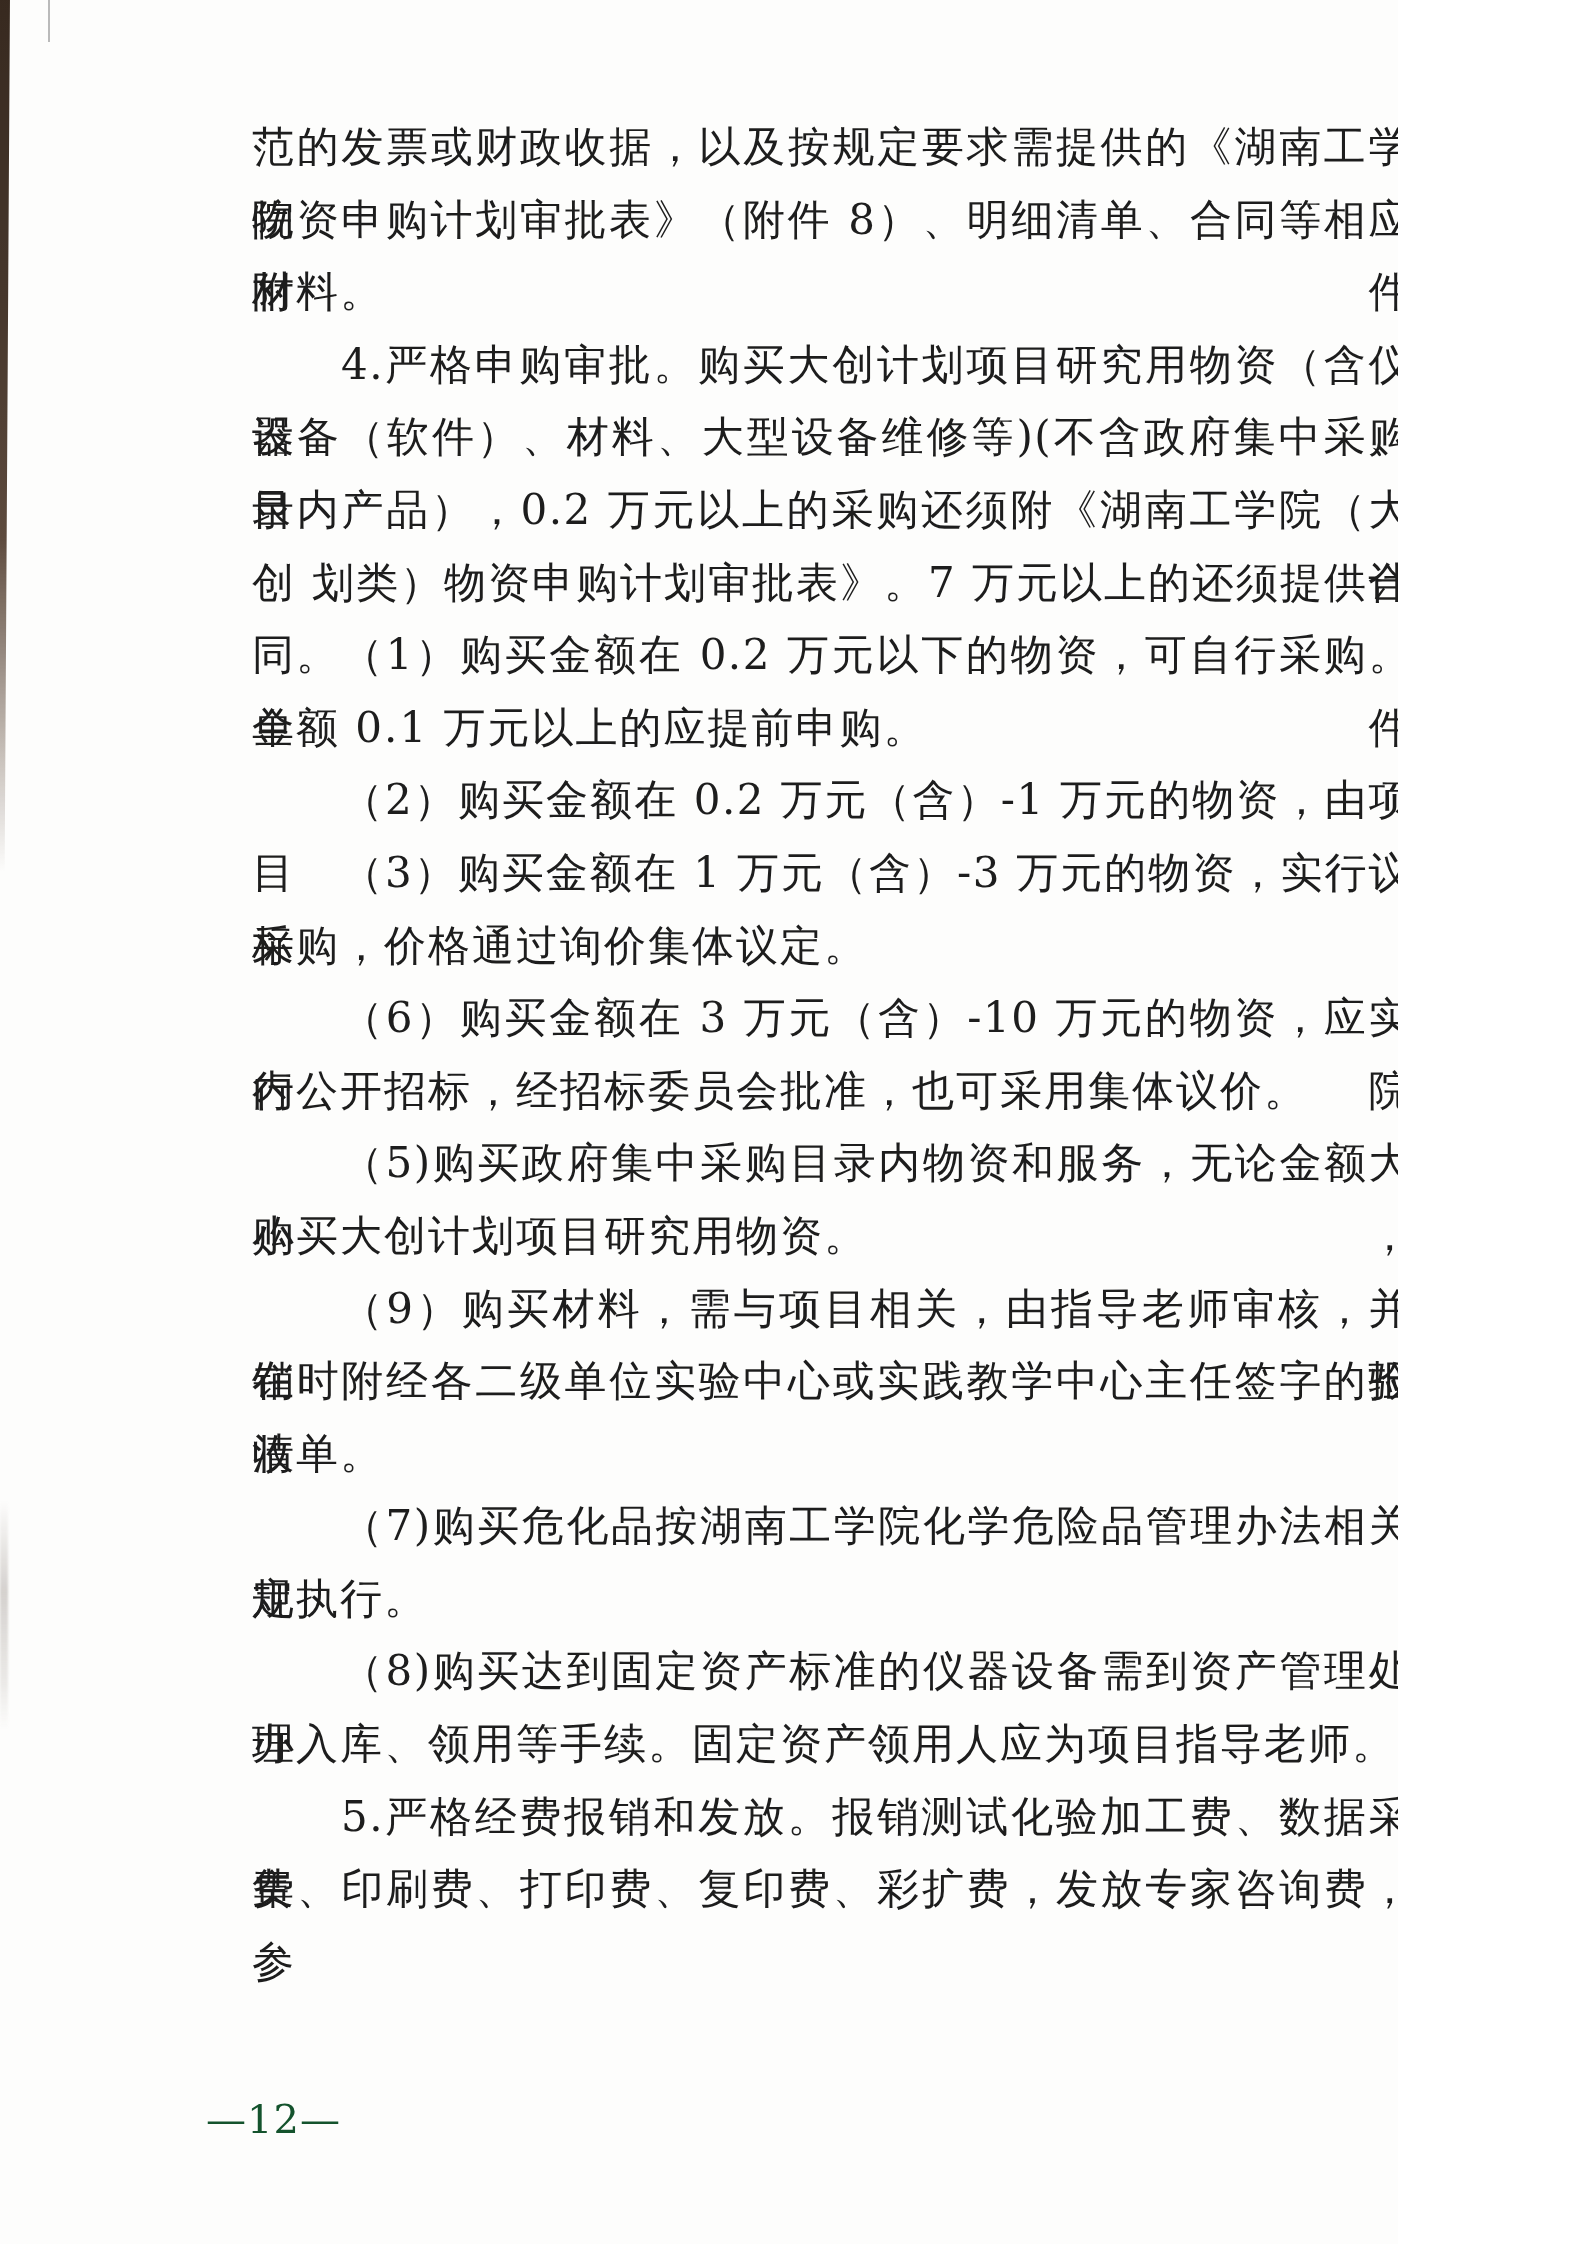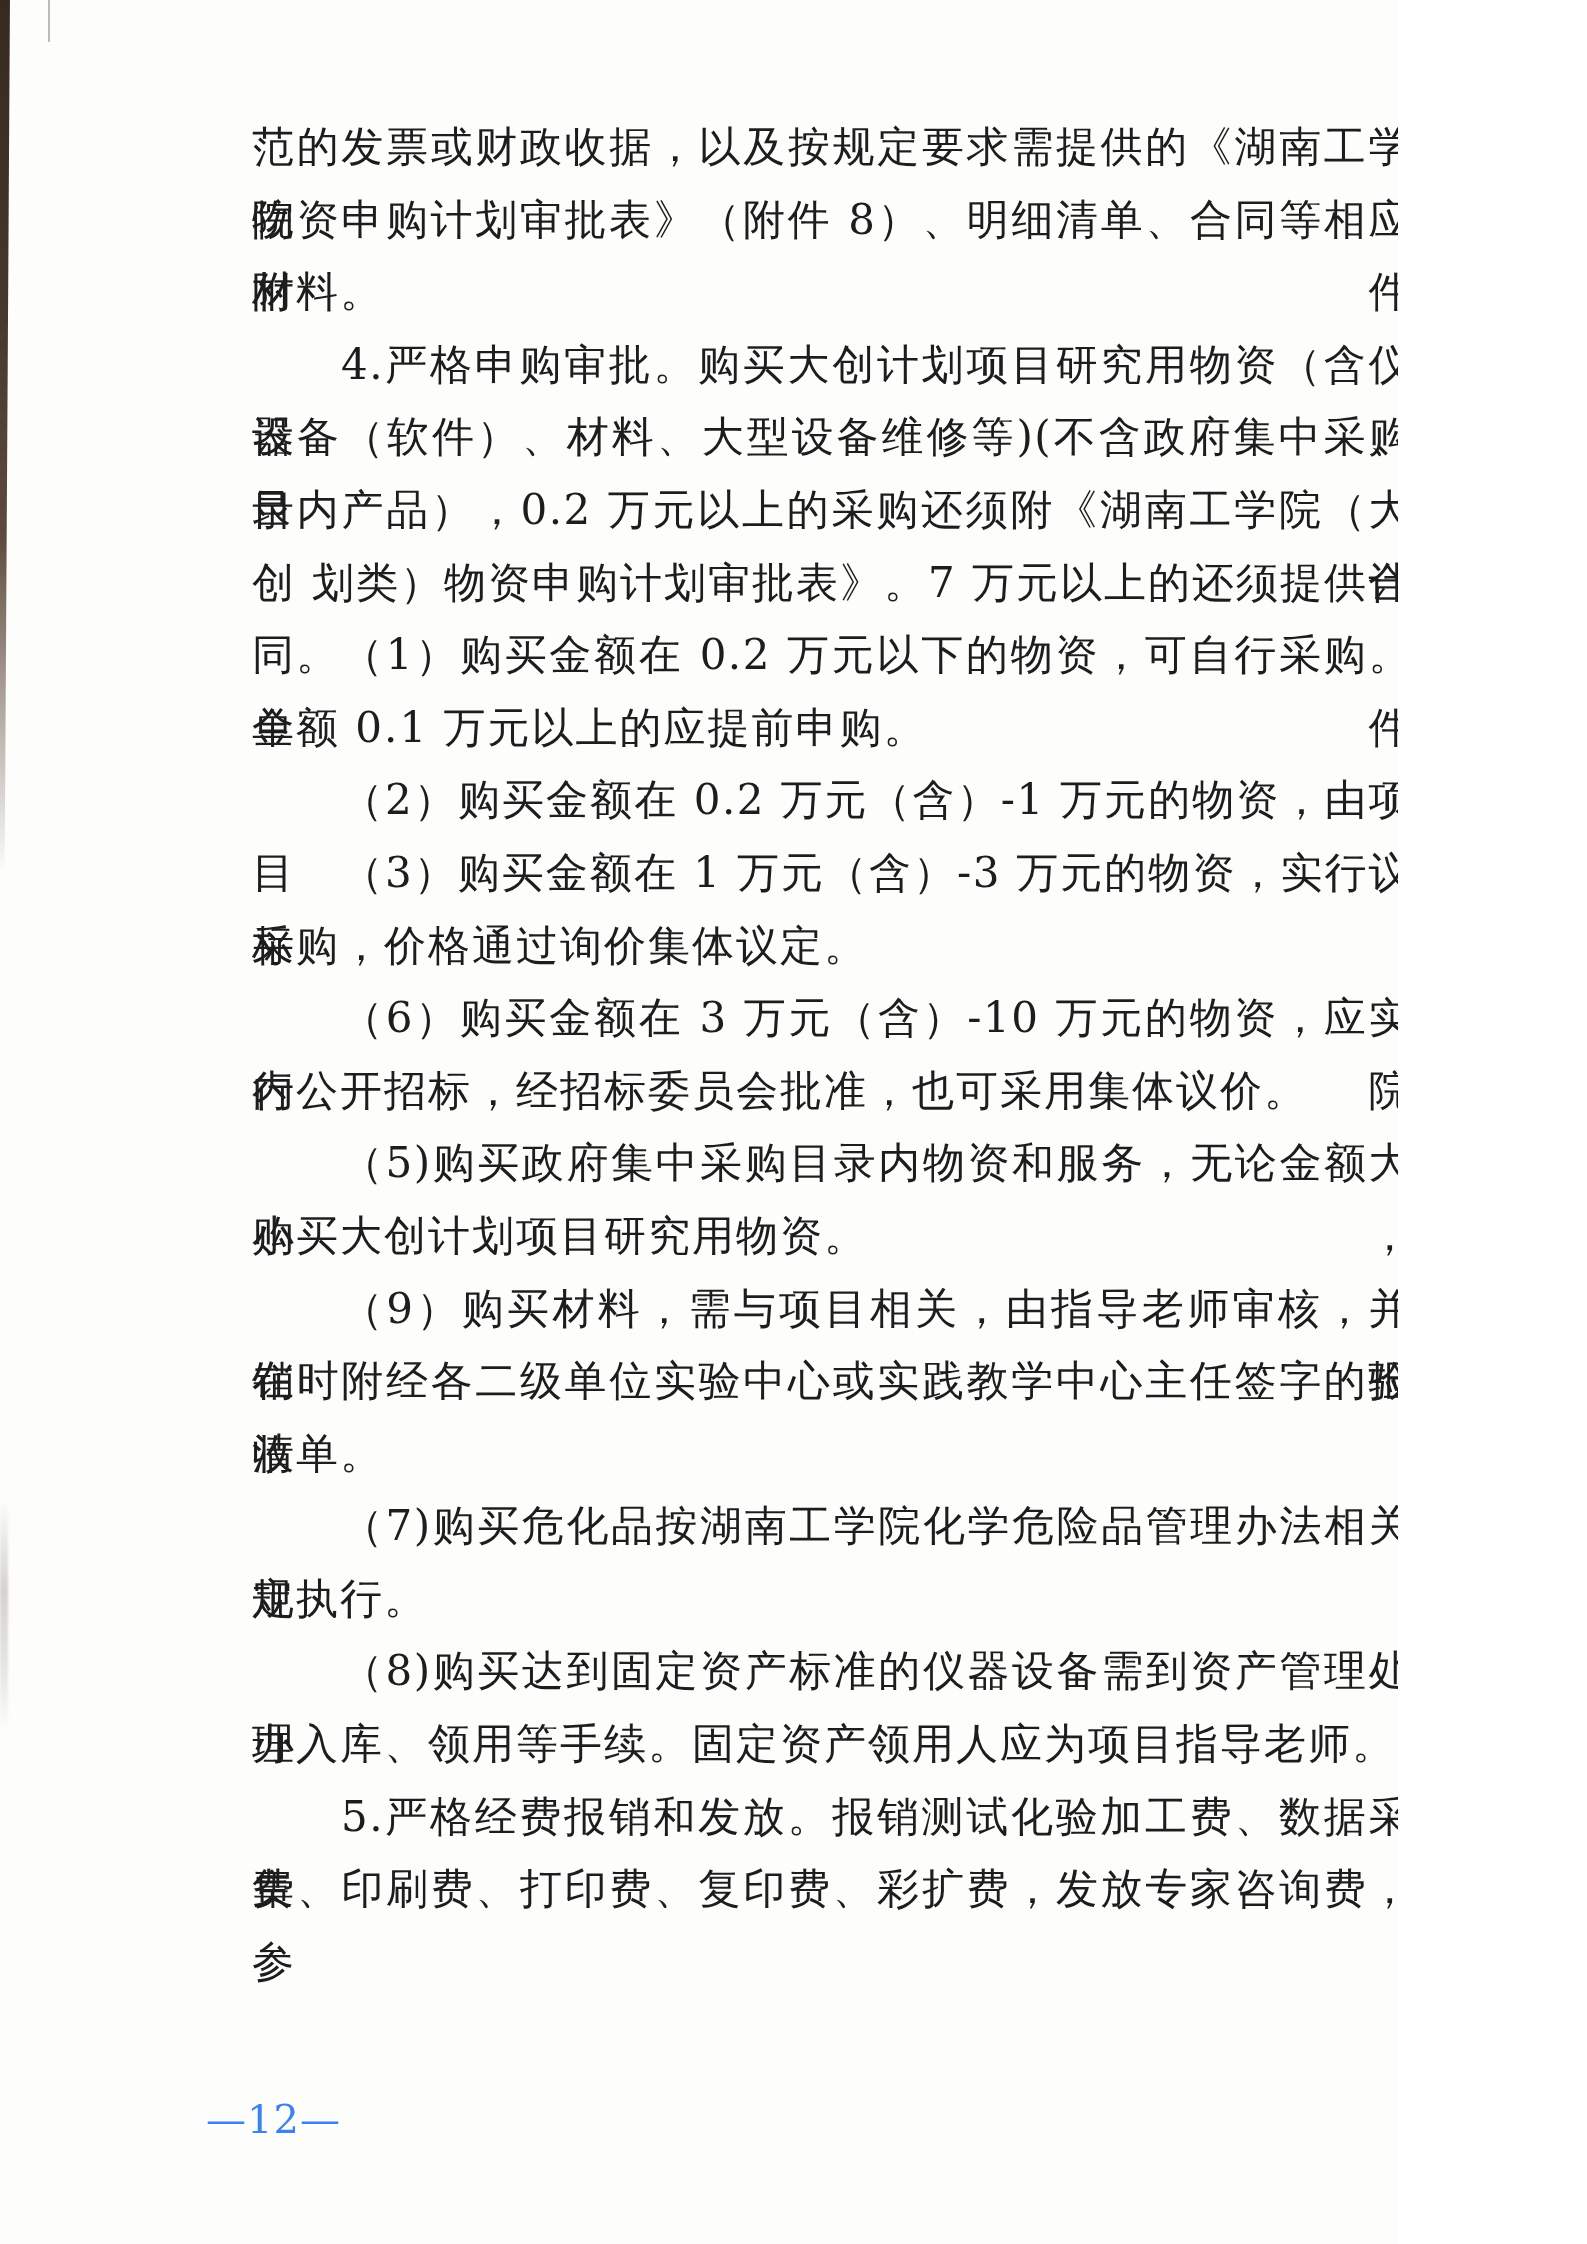--- a/index.html
+++ b/index.html
@@ -40,21 +40,21 @@
   .ln.ind {
     text-indent: 89px;
   }
   
   .footer {
     position: absolute;
     top: 2096px;
     left: 206px;
     font-size: 40px;
     letter-spacing: 1px;
-    color: #3b82f6;
+    color: #14532d;
   }
   
   .edge-strip {
     position: absolute;
     top: -8px;
     left: -4px;
     width: 14px;
     height: 880px;
     background: linear-gradient(to bottom,
       #37291f 0%,

